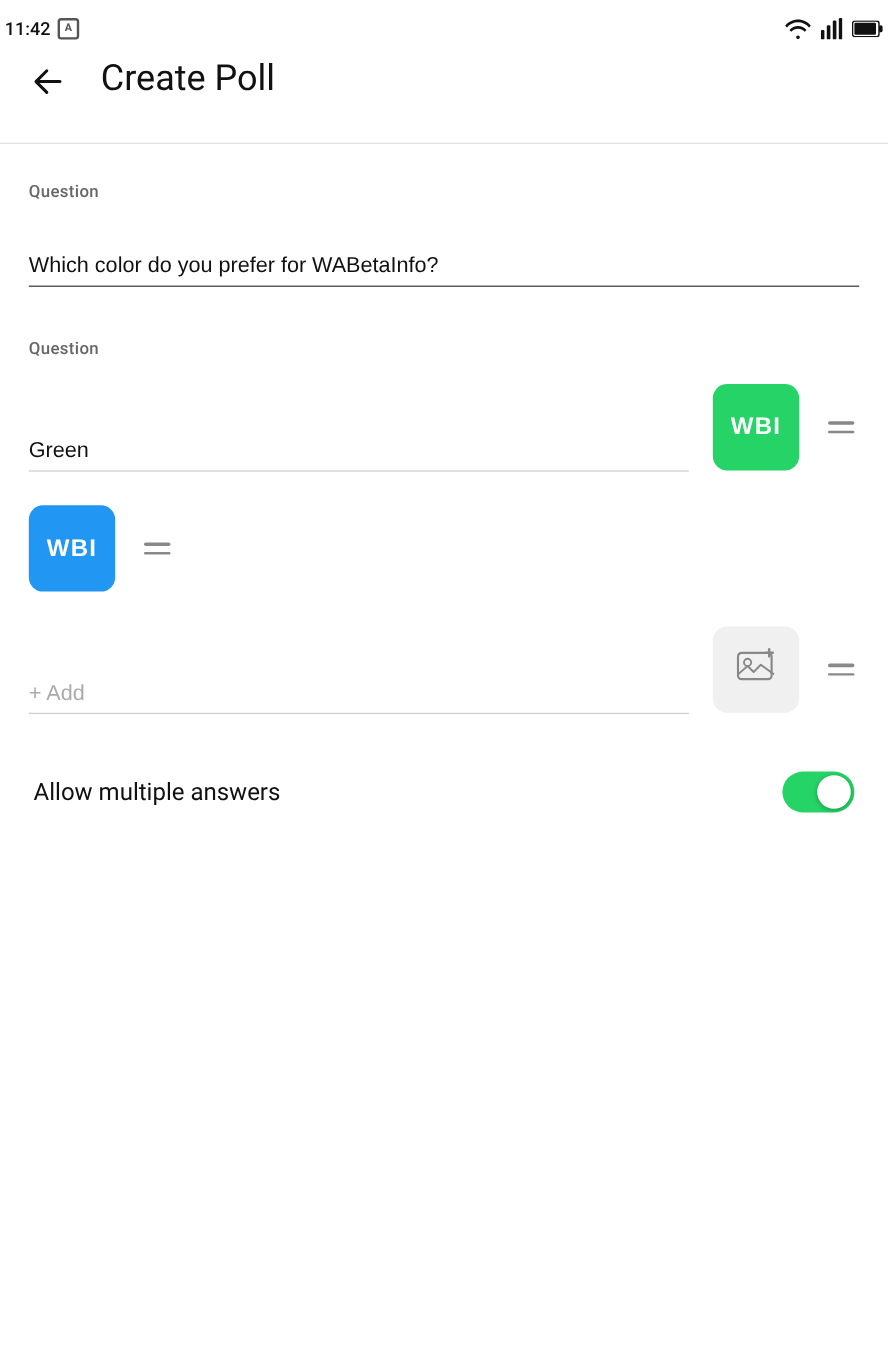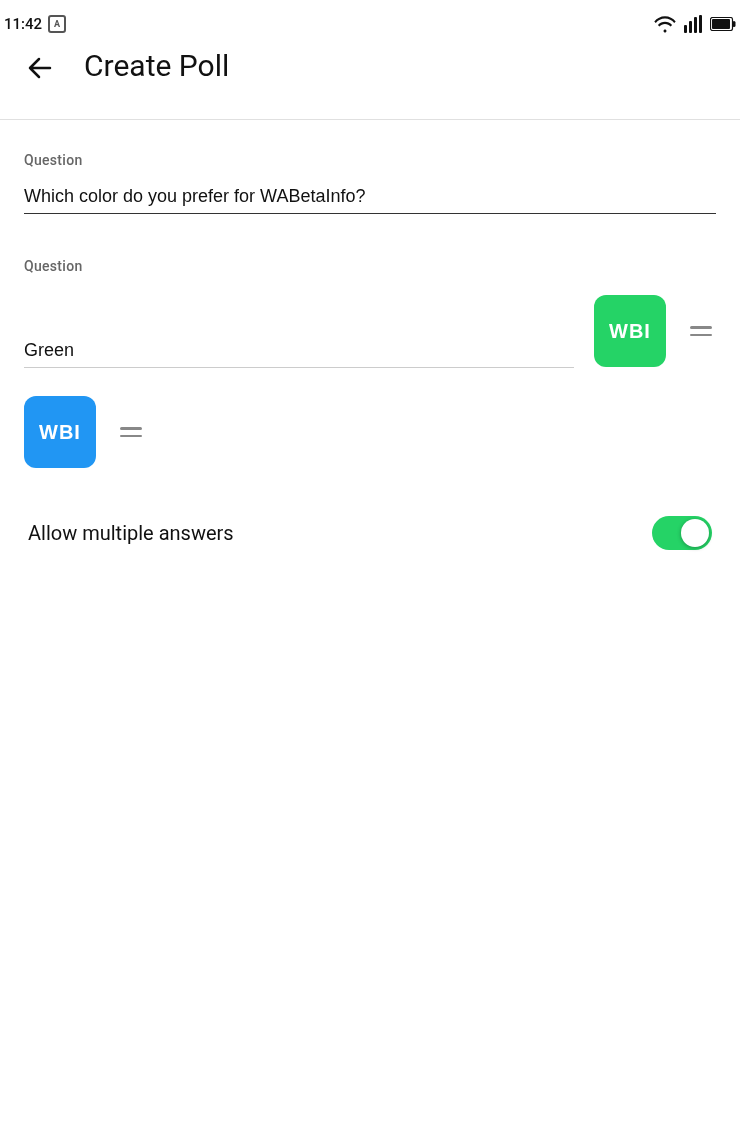--- a/index.html
+++ b/index.html
@@ -104,20 +104,21 @@
     .question-input {
       width: 100%;
       font-size: 18px;
       color: #111111;
       border: none;
       border-bottom: 1.5px solid #333333;
       outline: none;
       padding: 6px 0;
       background: transparent;
       margin-bottom: 36px;
+      margin-top: 25px;
     }
 
     .options-section {
       margin-top: 8px;
     }
 
     .options-label {
       font-size: 14px;
       font-weight: 500;
       color: #666666;
@@ -312,20 +313,40 @@
     <div class="option-row">
       <div class="option-thumb blue">
         <span class="wbi-text">WBI</span>
       </div>
       <div class="drag-handle">
         <div class="drag-line"></div>
         <div class="drag-line"></div>
       </div>
     </div>
 
+    <div class="option-row">
+      <div class="option-input-wrapper">
+        <input class="option-input" type="text" placeholder="+ Add" style="">
+      </div>
+      <div class="option-thumb empty">
+        <span class="add-image-icon">
+          <svg width="34" height="30" viewBox="0 0 34 30" fill="none">
+            <rect x="2" y="4" width="28" height="22" rx="3" stroke="#888" stroke-width="1.8"></rect>
+            <circle cx="10" cy="12" r="3" stroke="#888" stroke-width="1.6"></circle>
+            <path d="M2 22L10 15L15 20L21 14L32 22" stroke="#888" stroke-width="1.6" stroke-linejoin="round"></path>
+            <line x1="28" y1="1" x2="28" y2="7" stroke="#888" stroke-width="2" stroke-linecap="round"></line>
+            <line x1="25" y1="4" x2="31" y2="4" stroke="#888" stroke-width="2" stroke-linecap="round"></line>
+          </svg>
+        </span>
+      </div>
+      <div class="drag-handle">
+        <div class="drag-line"></div>
+        <div class="drag-line"></div>
+      </div>
+    </div>
 
   </div>
 
   <div class="toggle-row">
     <span class="toggle-label">Allow multiple answers</span>
     <div class="toggle-switch">
       <div class="toggle-knob"></div>
     </div>
   </div>
 

